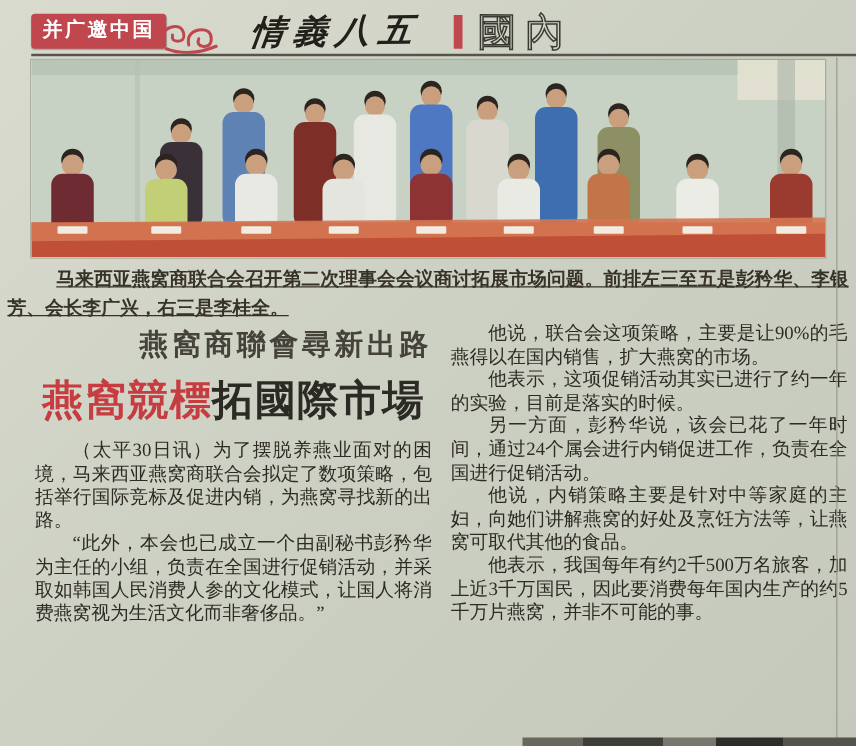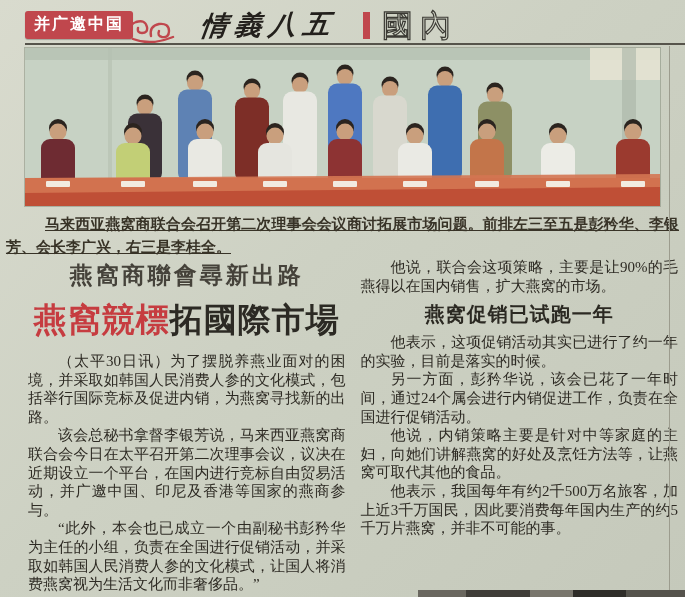--- a/index.html
+++ b/index.html
@@ -51,21 +51,21 @@
     font-size:15px;font-weight:bold;line-height:1.5;color:#383327;
     text-indent:2.6em;margin:0;text-align:justify;text-decoration:underline;
   }
   
   .columns{
     position:absolute;left:28px;top:258px;width:650px;
     display:flex;gap:15px;
   }
   .col{width:318px;}
   .kicker{
-    text-align:center;font-size:23px;letter-spacing:3px;color:#45423a;
+    text-align:right;font-size:23px;letter-spacing:3px;color:#45423a;
     font-weight:600;margin:2px 0 7px;
   }
   .headline{
     text-align:center;font-family:Liberation Sans, sans-serif;font-weight:bold;
     font-size:33px;letter-spacing:1px;margin:0 0 9px;color:#2c2a24;white-space:nowrap;
   }
   .headline .red-part{}
   p.body{
     font-size:15px;line-height:1.24;text-align:justify;
     text-indent:2em;margin:0;color:#2e2b24;
@@ -179,28 +179,26 @@
 
   <p class="caption">马来西亚燕窝商联合会召开第二次理事会会议商讨拓展市场问题。前排左三至五是彭矜华、李银芳、会长李广兴，右三是李桂全。</p>
 
   <div class="columns">
     <div class="col">
       <div class="kicker">燕窩商聯會尋新出路</div>
       <div class="headline">
         <span class="red-part" style="color: rgb(198, 60, 64);">燕窩競標</span><span>拓國際市場</span>
       </div>
       <div id="left-paras">
-          <p class="body">（太平30日讯）为了摆脱养燕业面对的困境，并采取如韩国人民消费人参的文化模式，包括举行国际竞标及促进内销，为燕窝寻找新的出路。</p>
-          <p class="body">该会总秘书拿督李银芳说，马来西亚燕窝商联合会今日在太平召开第二次理事会议，议决在近期设立一个平台，在国内进行竞标自由贸易活动，并广邀中国、印尼及香港等国家的燕商参与。</p>
+          <p class="body">（太平30日讯）为了摆脱养燕业面对的困境，马来西亚燕窝商联合会拟定了数项策略，包括举行国际竞标及促进内销，为燕窝寻找新的出路。</p>
           <p class="body">“此外，本会也已成立一个由副秘书彭矜华为主任的小组，负责在全国进行促销活动，并采取如韩国人民消费人参的文化模式，让国人将消费燕窝视为生活文化而非奢侈品。”</p>
         </div>
     </div>
     <div class="col">
       <p class="body">他说，联合会这项策略，主要是让90%的毛燕得以在国内销售，扩大燕窝的市场。</p>
-      <div class="subhead2">燕窝促销已试跑一年</div>
       <div id="right-paras">
           <p class="body">他表示，这项促销活动其实已进行了约一年的实验，目前是落实的时候。</p>
           <p class="body">另一方面，彭矜华说，该会已花了一年时间，通过24个属会进行内销促进工作，负责在全国进行促销活动。</p>
           <p class="body">他说，内销策略主要是针对中等家庭的主妇，向她们讲解燕窝的好处及烹饪方法等，让燕窝可取代其他的食品。</p>
           <p class="body">他表示，我国每年有约2千500万名旅客，加上近3千万国民，因此要消费每年国内生产的约5千万片燕窝，并非不可能的事。</p>
         </div>
     </div>
   </div>
 
   <div class="col-rule"></div>

